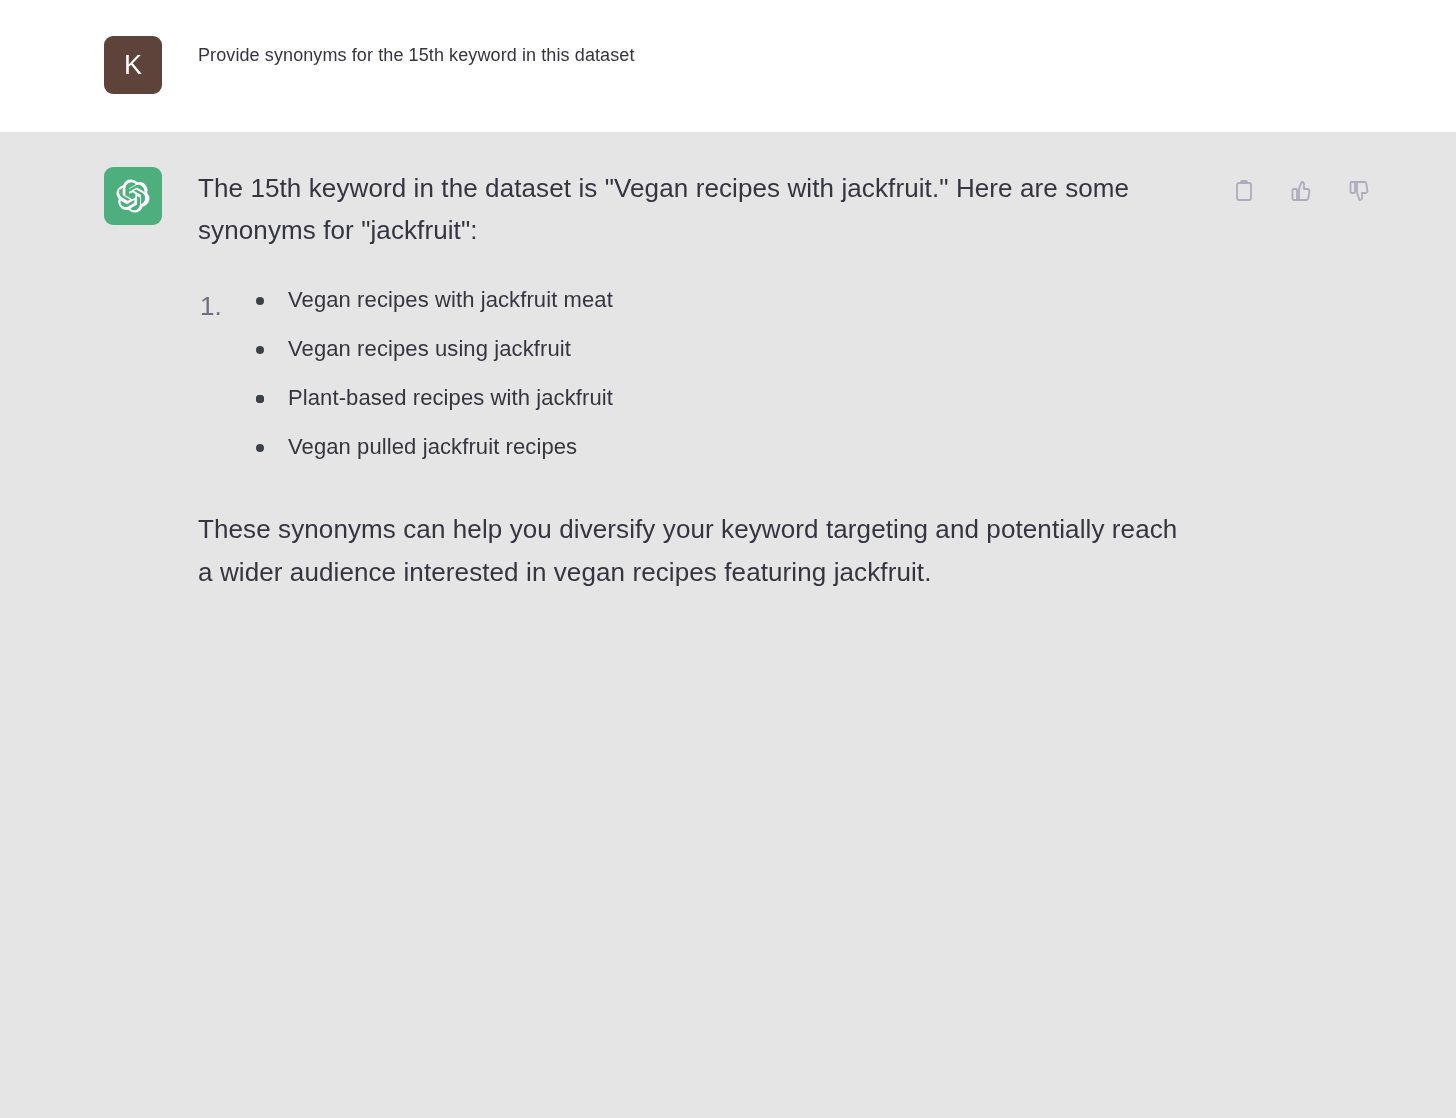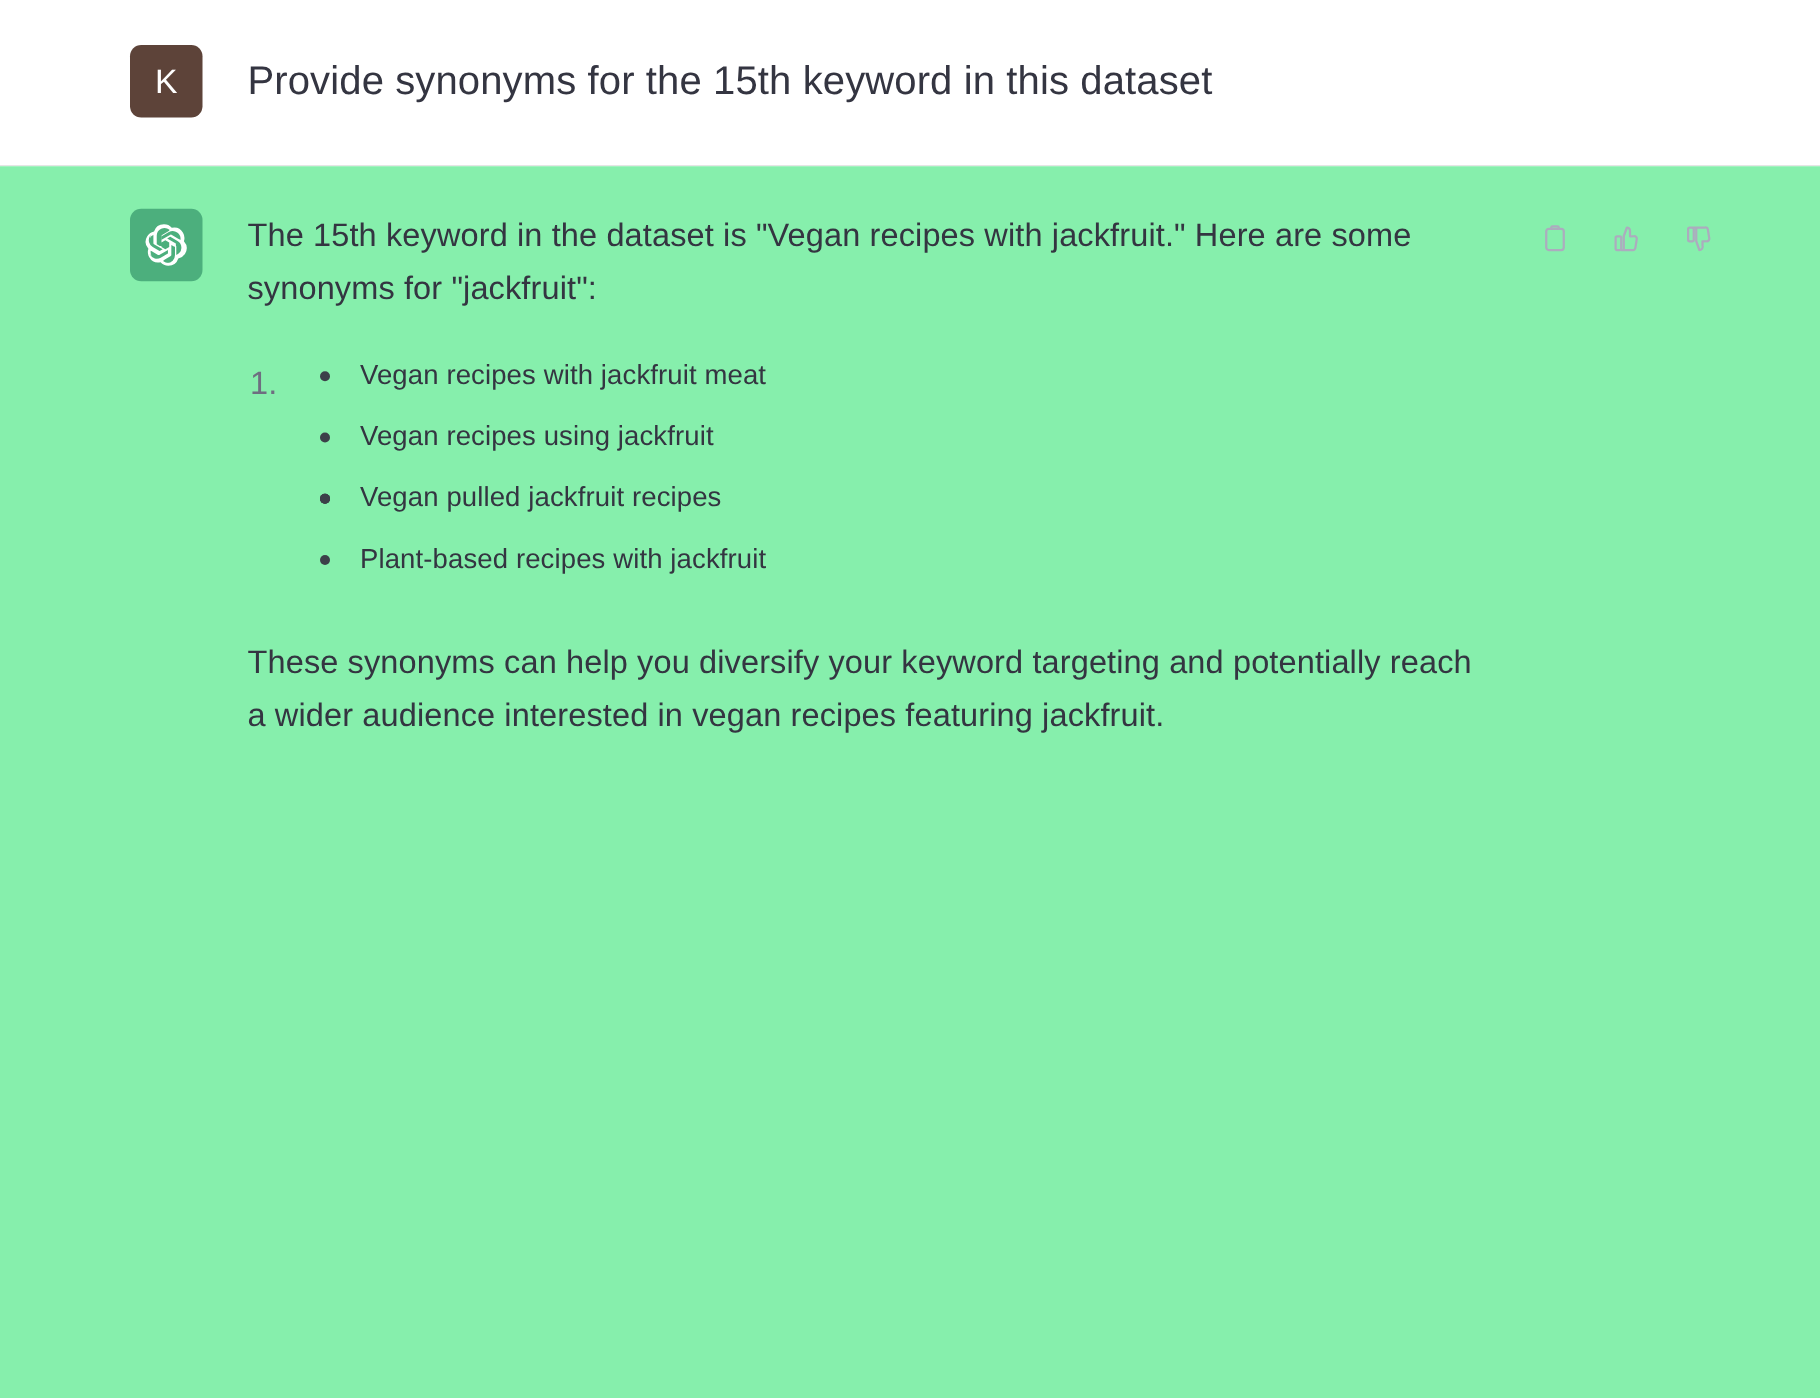--- a/index.html
+++ b/index.html
@@ -38,21 +38,21 @@
   
   .turn-user {
     background: #ffffff;
     border-bottom: 1px solid #e5e5e5;
     padding-top: 36px;
     padding-bottom: 38px;
   }
 
   
   .turn-assistant {
-    background: #86efac;
+    background: #e5e5e5;
     flex: 1 1 auto;
     padding-top: 34px;
     padding-bottom: 40px;
   }
 
   
   .avatar {
     width: 58px;
     height: 58px;
     min-width: 58px;
@@ -76,21 +76,21 @@
   .avatar-assistant svg { display: block; }
 
   
   .msg-body {
     flex: 1 1 auto;
     min-width: 0;
     color: #343541;
   }
 
   .user-text {
-    font-size: 32px;
+    font-size: 18px;
     line-height: 1.3;
     color: #343541;
     padding-top: 8px;
     letter-spacing: 0.1px;
   }
 
   .assistant-col {
     display: flex;
     align-items: flex-start;
     flex: 1 1 auto;
@@ -226,25 +226,25 @@
                   <span>Vegan recipes using jackfruit</span>
                 </li>
                 <li>
                   <span class="dot"></span>
                 </li>
                 <li>
                   <span class="dot"></span>
                 </li>
                 <li>
                   <span class="dot"></span>
+                  <span>Plant-based recipes with jackfruit</span>
+                </li>
+                <li>
+                  <span class="dot"></span>
                   <span>Vegan pulled jackfruit recipes</span>
-                </li>
-                <li>
-                  <span class="dot"></span>
-                  <span>Plant-based recipes with jackfruit</span>
                 </li>
               </ul>
             </li>
           </ol>
 
           <p class="last">These synonyms can help you diversify your keyword targeting and potentially reach a wider audience interested in vegan recipes featuring jackfruit.</p>
         </div>
 
         <div class="actions">
 

